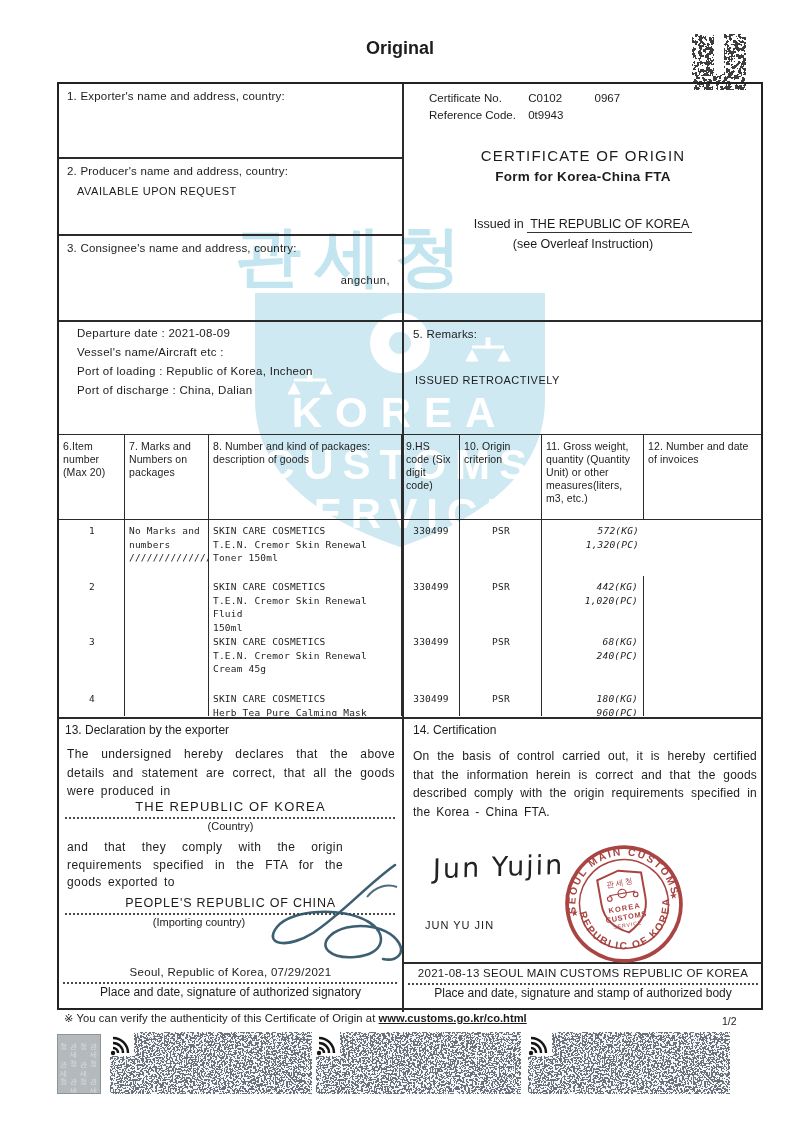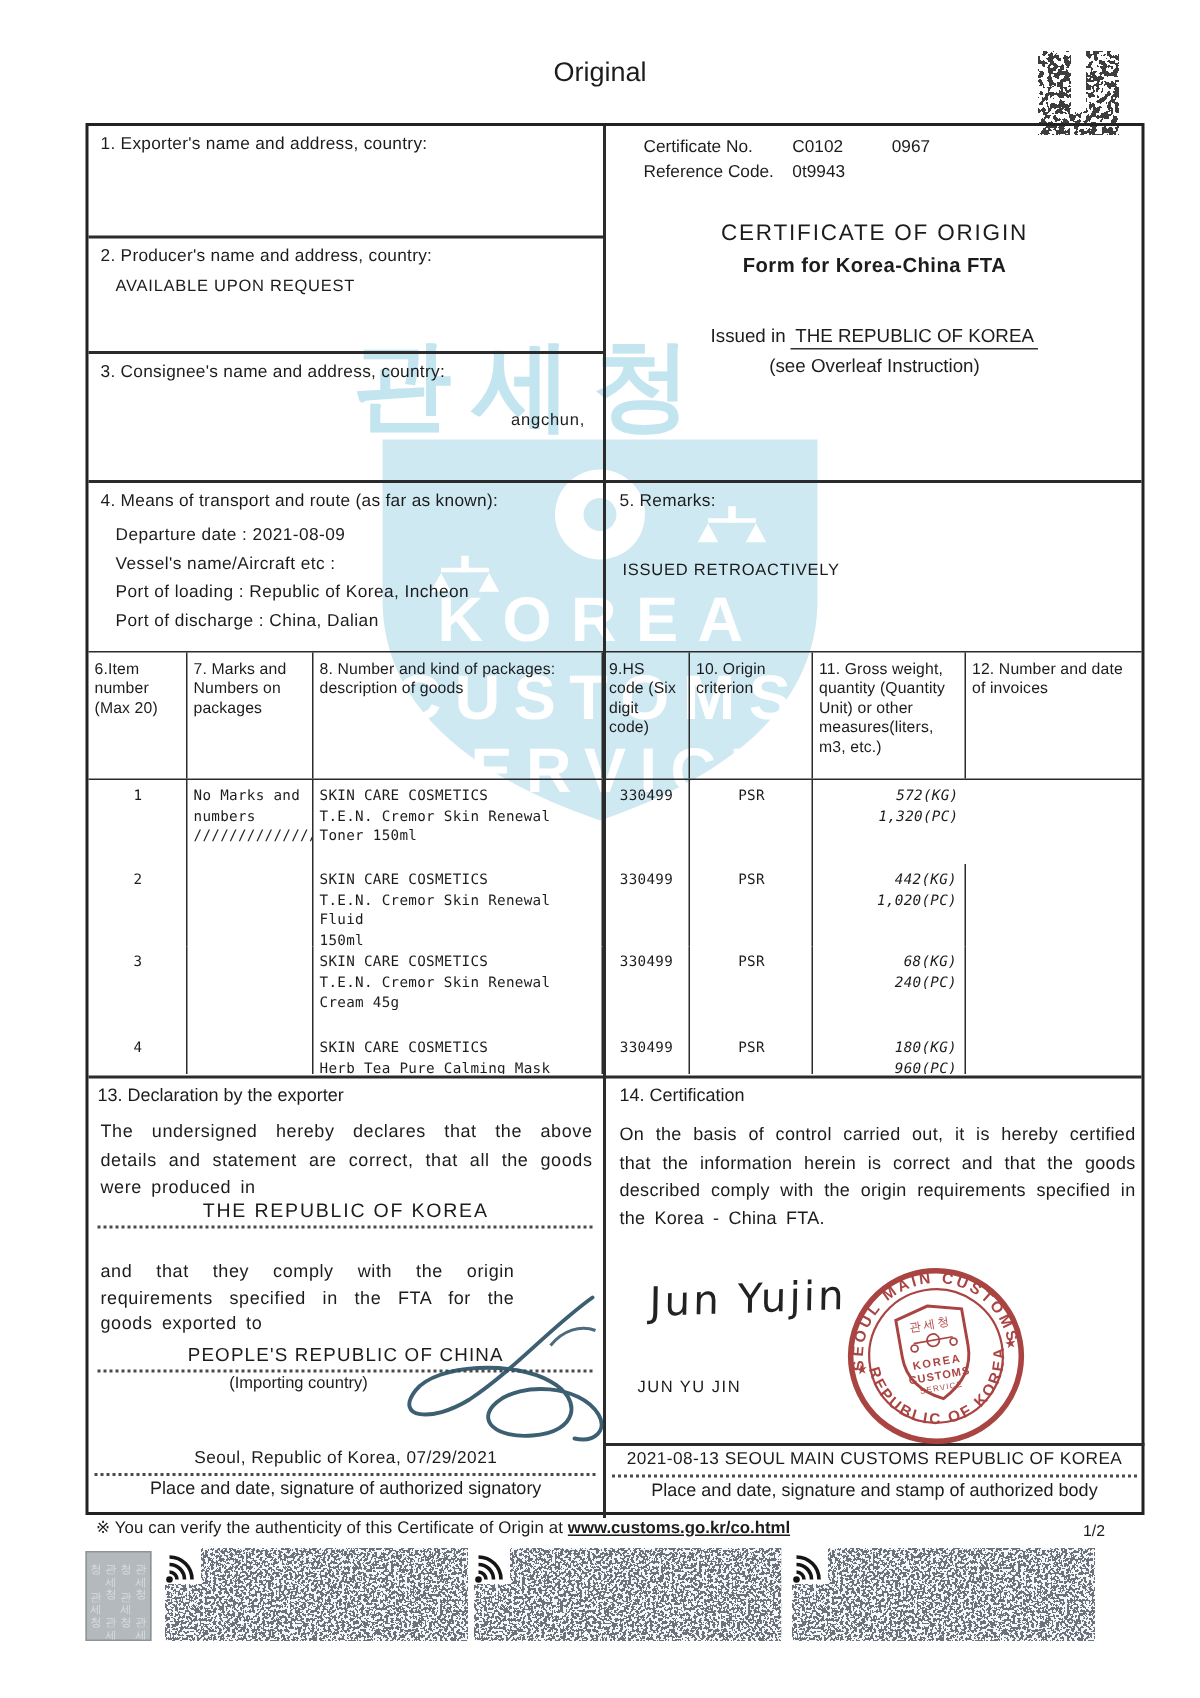--- a/index.html
+++ b/index.html
@@ -83,21 +83,21 @@
     <line x1="-16" y1="0" x2="16" y2="0" stroke-width="3"></line>
     <path d="M-16,3 l-6,11 h12 z"></path>
       <path d="M16,3 l-6,11 h12 z"></path>
     <rect x="-2" y="-9" width="4" height="10"></rect>
   </g>
   <text x="250" y="212" font-size="42" font-weight="bold" letter-spacing="13" text-anchor="middle" fill="#ffffff">KOREA</text>
   <text x="250" y="264" font-size="42" font-weight="bold" letter-spacing="9" text-anchor="middle" fill="#ffffff">CUSTOMS</text>
   <text x="250" y="313" font-size="42" font-weight="bold" letter-spacing="9" text-anchor="middle" fill="#ffffff">SERVICE</text>
 </svg>
 
-<div class="abs" style="left:0;top:38px;width:800px;text-align:center;font-size:18px;font-weight:normal;z-index:1">Original</div>
+<div class="abs" style="left:0;top:38px;width:800px;text-align:center;font-size:18px;font-weight:bold;z-index:1">Original</div>
 
 <svg class="abs" style="left:692px;top:34px;z-index:1" width="54" height="56">
   <defs>
       <clipPath id="uclip">
         <path d="M0,0 h22 v40 h10 v-40 h22 v56 h-54 z"></path>
       </clipPath>
     </defs>
   <rect width="54" height="56" filter="url(#grainQ)" clip-path="url(#uclip)"></rect>
 </svg>
 
@@ -137,21 +137,20 @@
     <div class="label" style="padding:6px 8px">2. Producer's name and address, country:</div>
     <div class="filled" style="padding:2px 0 0 18px">AVAILABLE UPON REQUEST</div>
   </div>
 
   <div class="abs" style="left:0;top:152px;width:343px;height:93px">
     <div class="label" style="padding:6px 8px">3. Consignee's name and address, country:</div>
     <div class="filled" style="position:absolute;right:12px;top:38px">angchun,</div>
   </div>
 
   <div class="abs" style="left:0;top:238px;width:343px;height:112px">
-    <div class="label" style="padding:6px 8px">4. Means of transport and route (as far as known):</div>
     <div style="padding:2px 0 0 18px;font-size:11.5px;line-height:19px;letter-spacing:0.3px">Departure date : 2021-08-09<br>Vessel's name/Aircraft etc :<br>Port of loading : Republic of Korea, Incheon<br>Port of discharge : China, Dalian</div>
   </div>
 
   <div class="abs" style="left:344px;top:238px;width:360px;height:112px">
     <div class="label" style="padding:6px 10px">5. Remarks:</div>
     <div class="filled" style="padding:28px 0 0 12px">ISSUED RETROACTIVELY</div>
   </div>
 
   <div id="goods">
     <div class="g-head">
@@ -200,20 +199,21 @@
           <div class="g-cell c-invoice"></div>
         </div>
       </div>
   </div>
 
   <div class="abs" style="left:0;top:635px;width:343px;height:293px">
     <div style="position:absolute;left:6px;top:4px;font-size:12px">13. Declaration by the exporter</div>
     <div class="para abs" style="left:8px;top:26px;width:328px">The undersigned hereby declares that the above details and statement are correct, that all the goods were produced in</div>
     <div class="abs center" style="left:0;top:80px;width:343px;font-size:13px;letter-spacing:1.2px">THE REPUBLIC OF KOREA</div>
     <div class="dotline abs" style="left:6px;top:98px;width:330px"></div>
+    <div class="abs center" style="left:0;top:101px;width:343px;font-size:11px">(Country)</div>
     <div class="para abs" style="left:8px;top:120px;width:276px;line-height:17.5px">and that they comply with the origin requirements specified in the FTA for the goods exported to</div>
     <div class="abs center" style="left:0;top:177px;width:343px;font-size:12.5px;letter-spacing:0.8px">PEOPLE'S REPUBLIC OF CHINA</div>
     <div class="dotline abs" style="left:6px;top:194px;width:330px"></div>
     <div class="abs center" style="left:0;top:197px;width:280px;font-size:11px">(Importing country)</div>
     <svg class="abs" style="left:188px;top:140px" width="160" height="112" viewBox="0 0 160 112">
       <path d="M148,6 C120,26 96,54 66,74 C40,90 16,86 30,68 C44,50 96,48 120,62 C142,74 138,96 108,98 C84,100 70,88 84,76 C100,62 140,64 152,84 C158,94 150,103 136,100" stroke="#2d5166" stroke-width="2.6" fill="none" stroke-linecap="round" opacity="0.92"></path>
       <path d="M120,38 C128,28 140,24 150,28" stroke="#2d5166" stroke-width="2" fill="none" opacity="0.85"></path>
     </svg>
     <div class="abs center" style="left:0;top:247px;width:343px;font-size:11.5px;letter-spacing:0.3px">Seoul, Republic of Korea, 07/29/2021</div>
     <div class="dotline abs" style="left:4px;top:263px;width:334px"></div>

